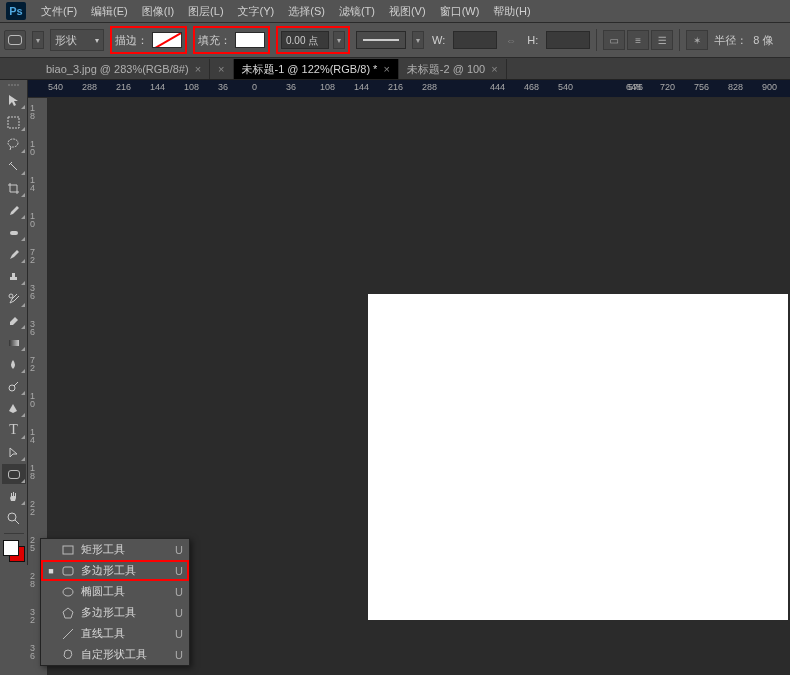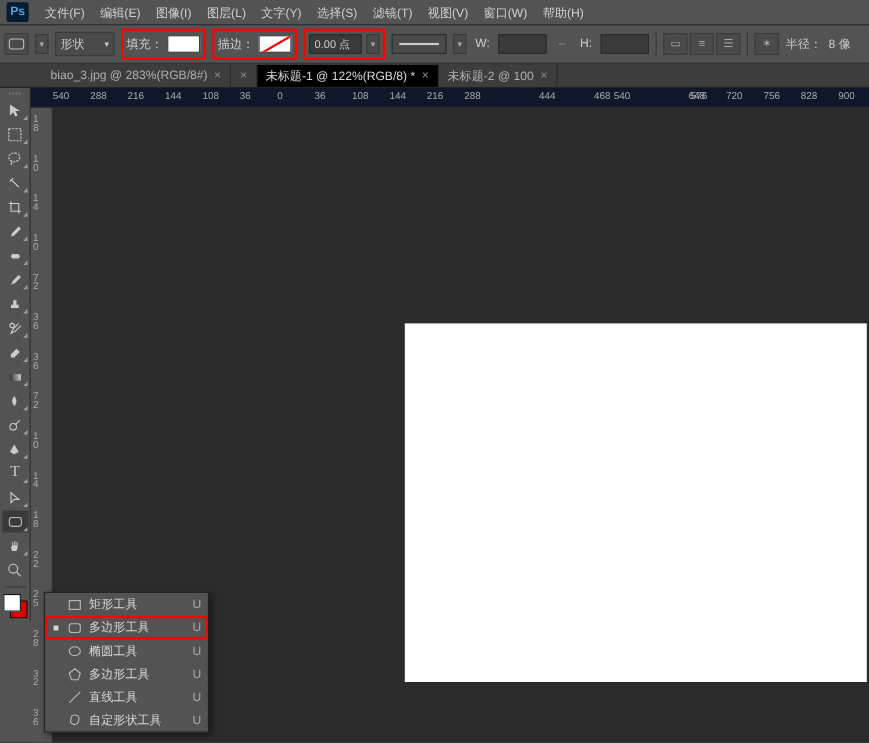--- a/index.html
+++ b/index.html
@@ -74,27 +74,27 @@
   <div class="tool-icon">
       <div class="rrect"></div>
     </div>
   <div class="dropdown-arrow">▾</div>
   <div class="shape-select">
     <span>形状</span>
     <span style="margin-left:auto;font-size:8px">▾</span>
   </div>
 
   <div class="hl">
+    <span class="lbl">描边：</span>
+    <div class="noswatch"></div>
+  </div>
+
+  <div class="hl">
     <span class="lbl">填充：</span>
     <div class="swatch"></div>
-  </div>
-
-  <div class="hl">
-    <span class="lbl">描边：</span>
-    <div class="noswatch"></div>
   </div>
 
   <div class="hl">
     <div class="stroke-field">0.00 点</div>
     <div class="dropdown-arrow">▾</div>
   </div>
 
   <div class="stroke-style"></div>
   <div class="dropdown-arrow">▾</div>
 
@@ -281,21 +281,21 @@
     <span style="left: 156px;">108</span>
     <span style="left: 190px;">36</span>
     <span style="left: 224px;">0</span>
     <span style="left: 258px;">36</span>
     <span style="left: 292px;">108</span>
     <span style="left: 326px;">144</span>
     <span style="left: 360px;">216</span>
     <span style="left: 394px;">288</span>
     <span style="left: 428px; margin-top: 44px;">396</span>
     <span style="left: 462px;">444</span>
-    <span style="left: 496px; margin-left: 16px;">468</span>
+    <span style="left: 496px;">468</span>
     <span style="left: 530px;">540</span>
     <span style="left: 584px; margin-left: 16px;">576</span>
     <span style="left: 598px;">648</span>
     <span style="left: 632px;">720</span>
     <span style="left: 666px;">756</span>
     <span style="left: 700px;">828</span>
     <span style="left: 734px;">900</span>
   </div>
 <div class="ruler-v" id="rulerv">
     <span style="top: 6px;">1<br>8</span>

